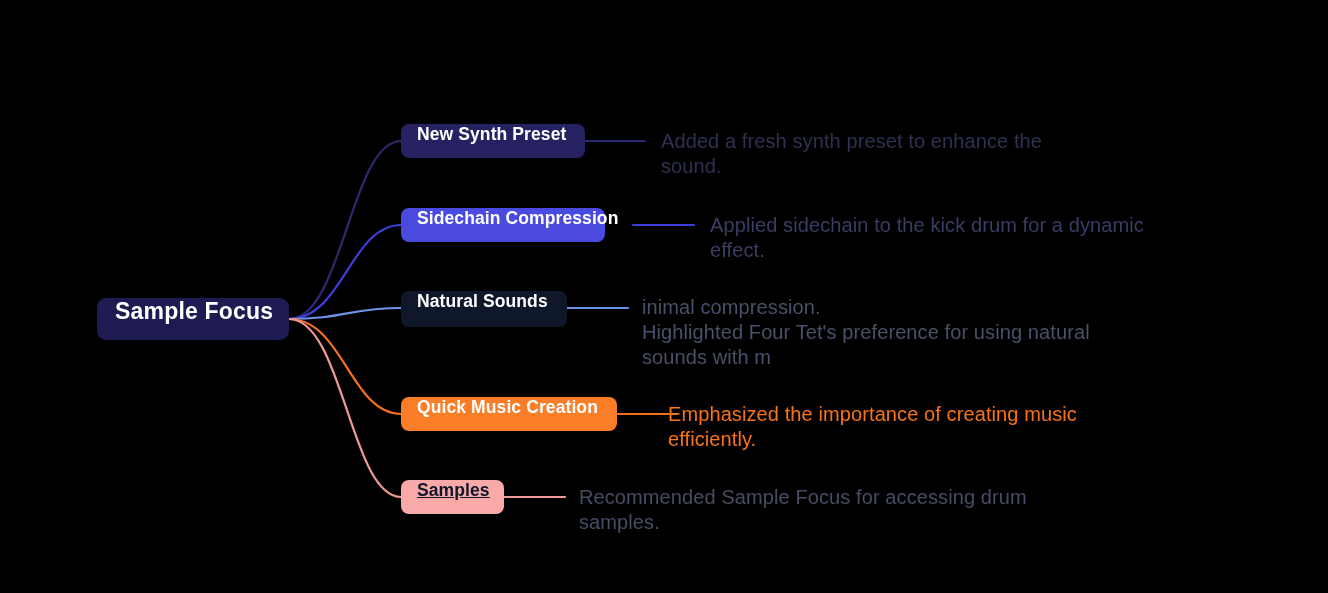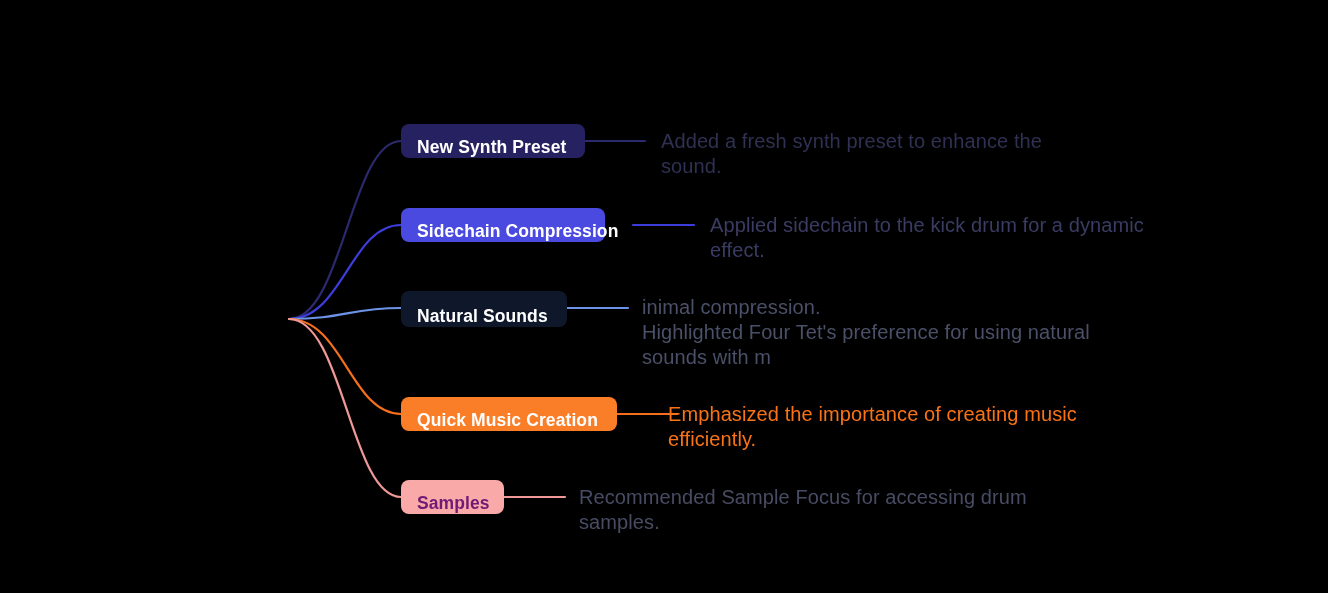--- a/index.html
+++ b/index.html
@@ -25,21 +25,21 @@
     position: absolute;
     left: 0;
     top: 0;
     width: 1328px;
     height: 593px;
     pointer-events: none;
   }
   .node {
     position: absolute;
     display: flex;
-    align-items: flex-end;
+    align-items: flex-start;
     box-sizing: border-box;
     border-radius: 8px;
     color: #ffffff;
     font-weight: bold;
     white-space: nowrap;
   }
   .node-root {
     border-radius: 9px;
     font-size: 23px;
     letter-spacing: 0.2px;
@@ -69,20 +69,23 @@
       <path d="M 289 319 C 342.76 319, 350.6 225, 401 225" stroke="#3d3ddb" stroke-width="2.2" fill="none" stroke-linecap="round"></path>
       <line x1="633" y1="225" x2="694" y2="225" stroke="#3d3ddb" stroke-width="2.2" stroke-linecap="round"></line>
       <path d="M 289 319 C 342.76 319, 350.6 308, 401 308" stroke="#6d93e8" stroke-width="2.2" fill="none" stroke-linecap="round"></path>
       <line x1="567" y1="308" x2="628" y2="308" stroke="#6d93e8" stroke-width="2.2" stroke-linecap="round"></line>
       <path d="M 289 319 C 342.76 319, 350.6 414, 401 414" stroke="#f4701c" stroke-width="2.2" fill="none" stroke-linecap="round"></path>
       <line x1="617" y1="414" x2="677" y2="414" stroke="#f4701c" stroke-width="2.2" stroke-linecap="round"></line>
       <path d="M 289 319 C 342.76 319, 350.6 497, 401 497" stroke="#ef9896" stroke-width="2.2" fill="none" stroke-linecap="round"></path>
       <line x1="504" y1="497" x2="565" y2="497" stroke="#ef9896" stroke-width="2.2" stroke-linecap="round"></line>
     </svg>
 
+  <div class="node node-root" id="root-node" style="left: 97px; top: 298px; width: 192px; height: 42px; background: rgb(30, 27, 82); color: rgb(255, 255, 255);">
+    <span>Sample Focus</span>
+  </div>
 
   <div id="branch-container">
       <div class="node node-branch" style="left: 401px; top: 124px; width: 184px; height: 34px; background: rgb(38, 34, 97); color: rgb(255, 255, 255);">
         <span>New Synth Preset</span>
       </div>
       <div class="leaf-text" style="left: 661px; top: 129px; width: 420px; color: rgb(47, 49, 82);">
         <div>Added a fresh synth preset to enhance the sound.</div>
       </div>
       <div class="node node-branch" style="left: 401px; top: 208px; width: 204px; height: 34px; background: rgb(74, 74, 224); color: rgb(255, 255, 255);">
         <span>Sidechain Compression</span>
@@ -96,21 +99,21 @@
       <div class="leaf-text" style="left: 642px; top: 295px; width: 500px; color: rgb(74, 80, 104);">
         <div>inimal compression.</div>
         <div>Highlighted Four Tet's preference for using natural sounds with m</div>
       </div>
       <div class="node node-branch" style="left: 401px; top: 397px; width: 216px; height: 34px; background: rgb(250, 125, 40); color: rgb(255, 255, 255);">
         <span>Quick Music Creation</span>
       </div>
       <div class="leaf-text" style="left: 668px; top: 402px; width: 450px; color: #f97316;">
         <div>Emphasized the importance of creating music efficiently.</div>
       </div>
-      <div class="node node-branch" style="left: 401px; top: 480px; width: 103px; height: 34px; background: rgb(249, 170, 168); color: #701a75;">
+      <div class="node node-branch" style="left: 401px; top: 480px; width: 103px; height: 34px; background: rgb(249, 170, 168); color: #0f172a; text-decoration: underline;">
         <span>Samples</span>
       </div>
       <div class="leaf-text" style="left: 579px; top: 485px; width: 450px; color: rgb(72, 76, 99);">
         <div>Recommended Sample Focus for accessing drum samples.</div>
       </div>
     </div>
 
 </div>
 
 </body></html>

